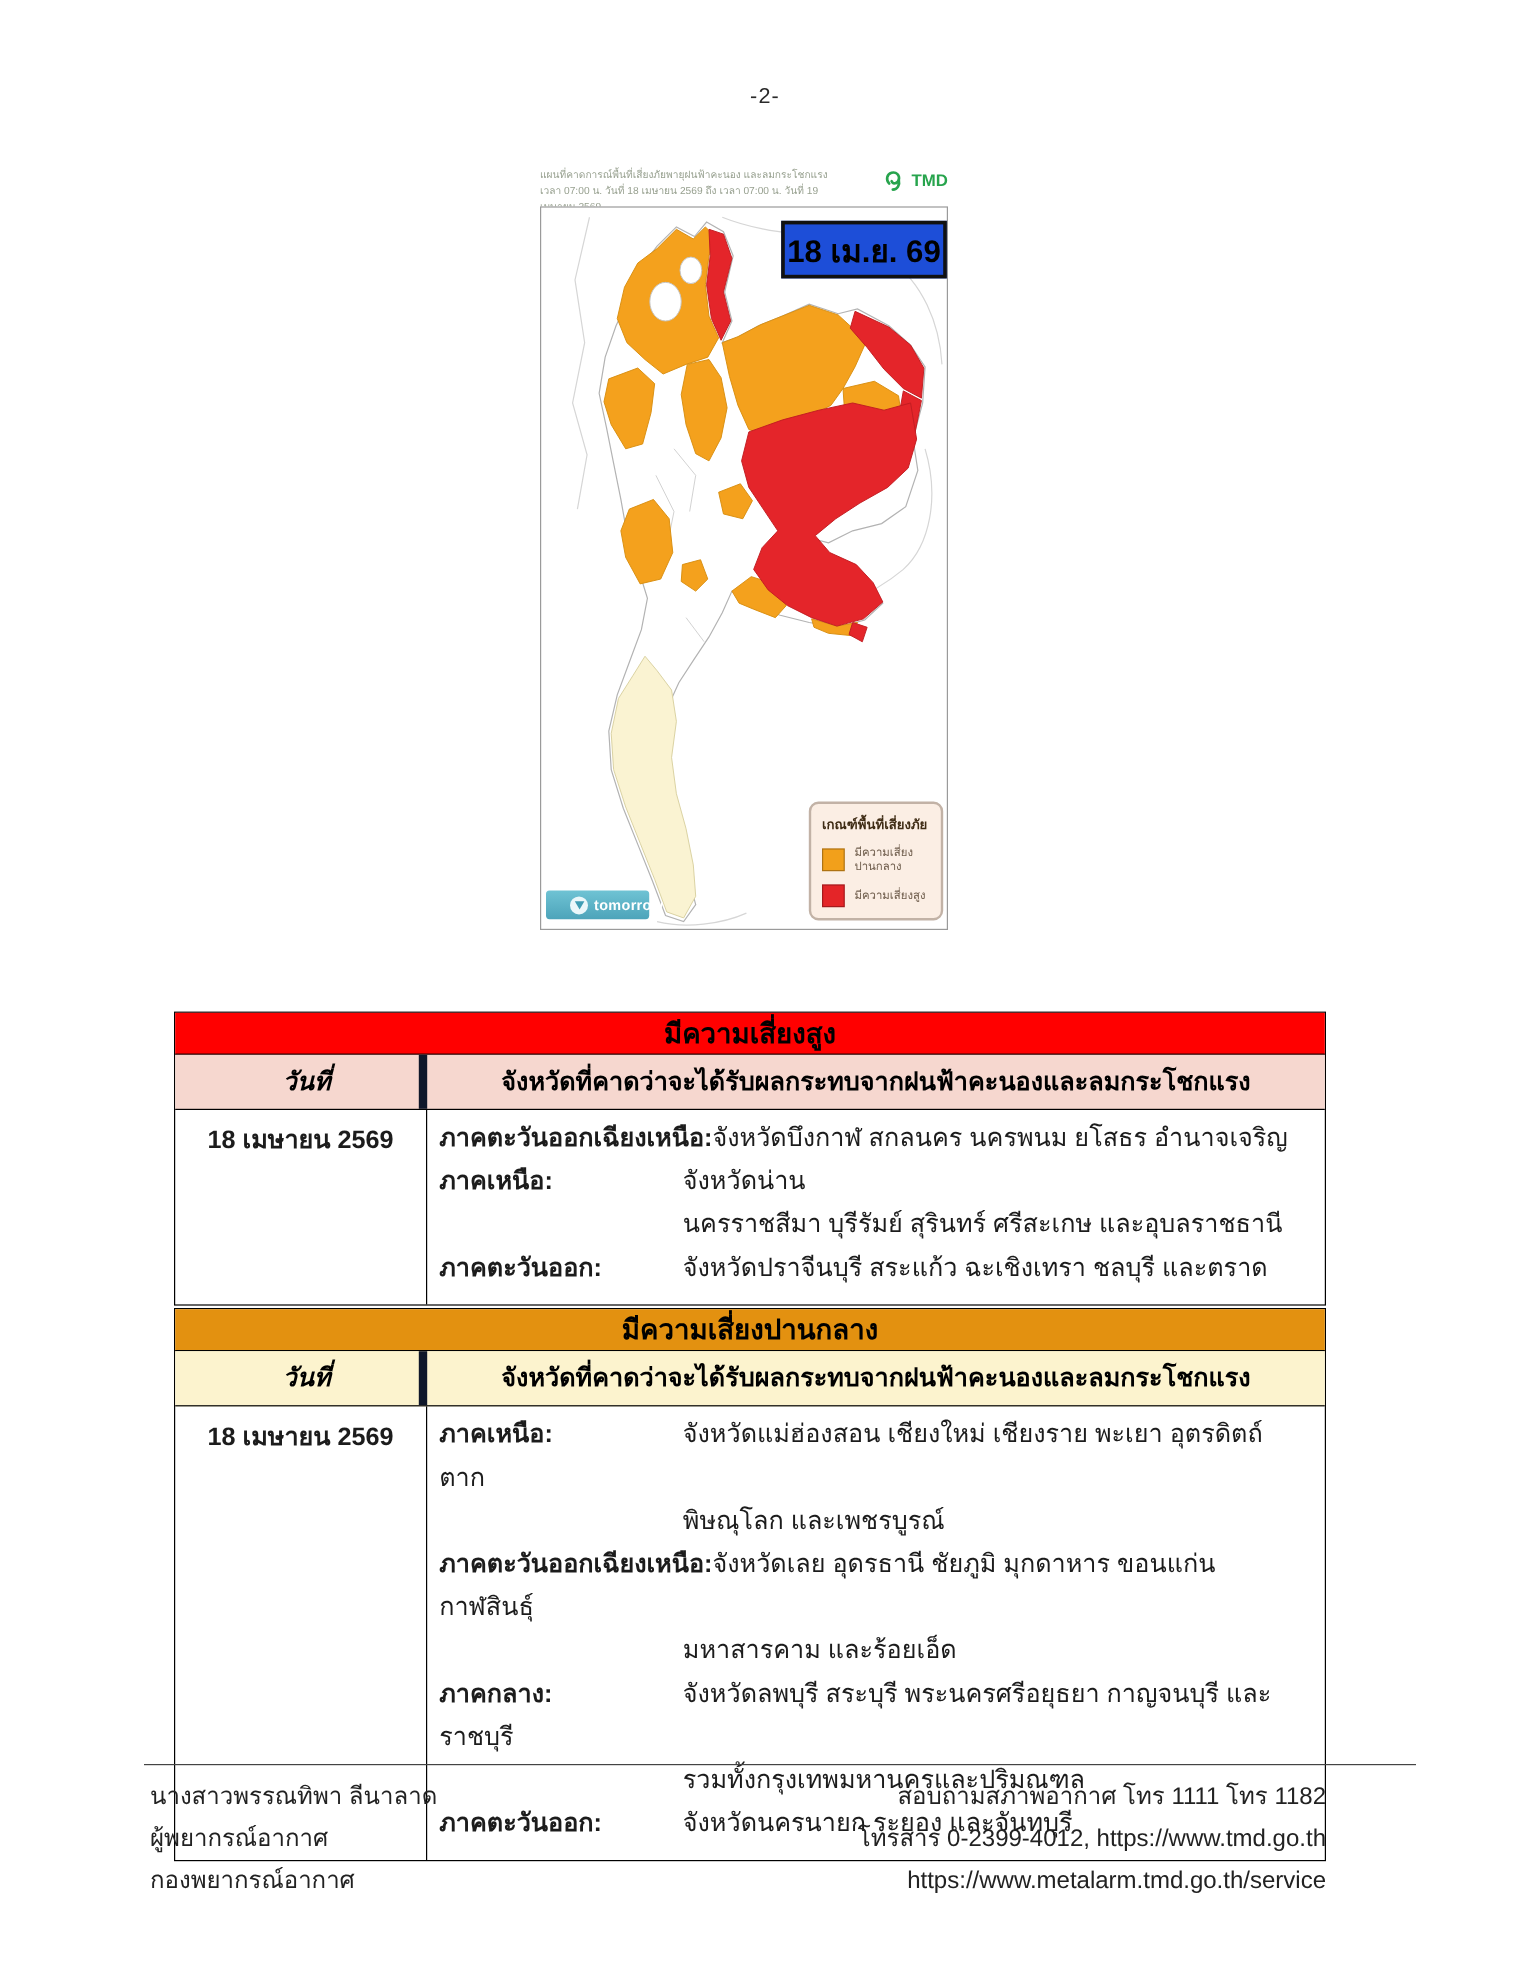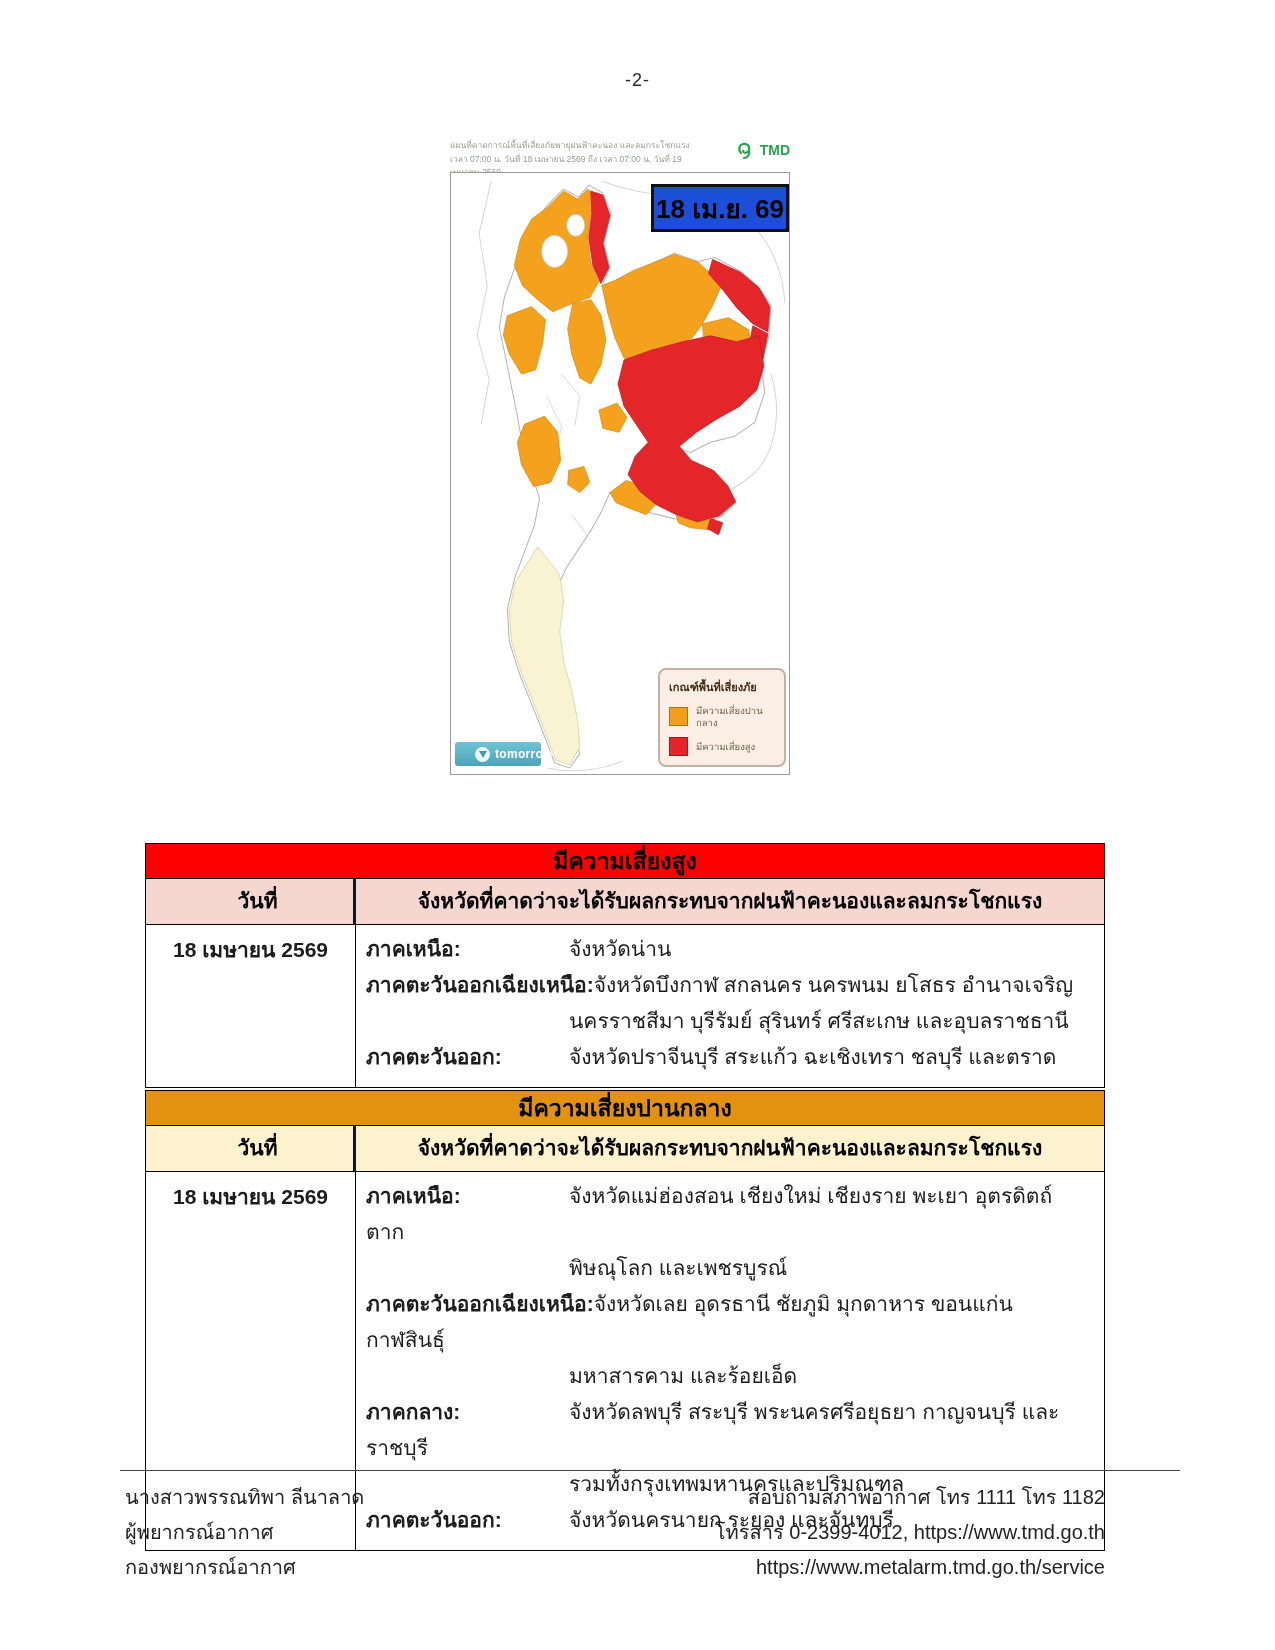--- a/index.html
+++ b/index.html
@@ -20,21 +20,21 @@
   .map-brand{display:flex;align-items:center;gap:3px;padding-top:4px;}
   .brand-text{color:#27a44d;font-weight:bold;font-size:14px;}
   .map-plot{position:relative;width:338px;height:601px;border:1px solid #9a9a9a;background:#fff;}
   .map-plot svg.thailand{position:absolute;left:0;top:0;width:100%;height:100%;}
   .date-badge{
     position:absolute;top:11px;right:0px;width:132px;height:42px;
     background:#1d4ed8;border:3px solid #111;display:flex;align-items:center;justify-content:center;
     font-size:26px;font-weight:bold;color:#000;
   }
   .legend{
-    position:absolute;right:3px;bottom:7px;width:128px;box-sizing:border-box;
+    position:absolute;right:3px;bottom:7px;width:112px;box-sizing:border-box;
     background:#fbeee4;border:2px solid #c2b2a6;border-radius:8px;padding:8px 9px 9px 9px;
   }
   .legend-title{font-size:11px;font-weight:bold;color:#3f2c15;}
   .legend-item{display:flex;align-items:center;gap:8px;margin-top:9px;}
   .swatch{width:17px;height:17px;display:inline-block;border:1px solid rgba(0,0,0,.28);flex:0 0 17px;}
   .swatch-moderate{background:#F2A01B;}
   .swatch-high{background:#E42528;}
   .legend-label{font-size:9.5px;color:#6e5c4b;line-height:1.2;}
   .tomorrow{
     position:absolute;left:4px;bottom:8px;height:24px;width:86px;
@@ -53,21 +53,21 @@
   .risk-table{position:absolute;left:145px;width:960px;border:1px solid #000;box-sizing:border-box;background:#fff;}
   .risk-title{
     height:34px;line-height:34px;text-align:center;font-weight:bold;font-size:23px;color:#000;
     border-bottom:1px solid #000;
   }
   .title-high{background:#FF0000;}
   .title-moderate{background:#E39110;}
   .risk-header{display:flex;border-bottom:1px solid #000;font-weight:bold;font-size:21px;color:#000;}
   .header-high{background:#F6D7CF;}
   .header-moderate{background:#FCF3CE;}
-  .rh-date{flex:0 0 210px;border-right:3px solid #0f172a;display:flex;align-items:center;justify-content:center;padding:5px 0 7px 16px;box-sizing:border-box;}
+  .rh-date{flex:0 0 210px;border-right:7px solid #0f172a;display:flex;align-items:center;justify-content:center;padding:5px 0 7px 16px;box-sizing:border-box;font-style:italic;}
   .rh-prov{flex:1;display:flex;align-items:center;justify-content:center;padding:5px 0 7px 0;}
   .risk-body{display:flex;font-size:21px;}
   .rb-date{flex:0 0 210px;border-right:1px solid #000;font-weight:bold;text-align:center;padding-top:8px;box-sizing:border-box;}
   .rb-content{flex:1;padding:6px 10px 12px 10px;}
   .line{line-height:36px;}
   .region{font-weight:bold;display:inline-block;min-width:203px;white-space:nowrap;}
   
   .footer-rule{position:absolute;left:120px;top:1470px;width:1060px;border-top:1.5px solid #444;}
   .footer-left{position:absolute;left:125px;top:1480px;font-size:20px;line-height:35px;color:#222;}
   .footer-right{position:absolute;right:170px;top:1480px;font-size:20px;line-height:35px;color:#222;text-align:right;}
@@ -165,24 +165,24 @@
   <section class="risk-table" style="top:843px;">
     <div class="risk-title title-high">มีความเสี่ยงสูง</div>
     <div class="risk-header header-high">
       <div class="rh-date">วันที่</div>
       <div class="rh-prov">จังหวัดที่คาดว่าจะได้รับผลกระทบจากฝนฟ้าคะนองและลมกระโชกแรง</div>
     </div>
     <div class="risk-body">
       <div class="rb-date">18 เมษายน 2569</div>
       <div class="rb-content">
         <div class="line">
+          <span class="region">ภาคตะวันออกเฉียงเหนือ:</span><span class="value">จังหวัดบึงกาฬ สกลนคร นครพนม ยโสธร อำนาจเจริญ</span>
+        </div>
+        <div class="line">
           <span class="region">ภาคเหนือ:</span><span class="value">จังหวัดน่าน</span>
-        </div>
-        <div class="line">
-          <span class="region">ภาคตะวันออกเฉียงเหนือ:</span><span class="value">จังหวัดบึงกาฬ สกลนคร นครพนม ยโสธร อำนาจเจริญ</span>
         </div>
         <div class="line">
           <span class="region"></span><span class="value">นครราชสีมา บุรีรัมย์ สุรินทร์ ศรีสะเกษ และอุบลราชธานี</span>
         </div>
         <div class="line">
           <span class="region">ภาคตะวันออก:</span><span class="value">จังหวัดปราจีนบุรี  สระแก้ว ฉะเชิงเทรา ชลบุรี และตราด</span>
         </div>
       </div>
     </div>
   </section>

